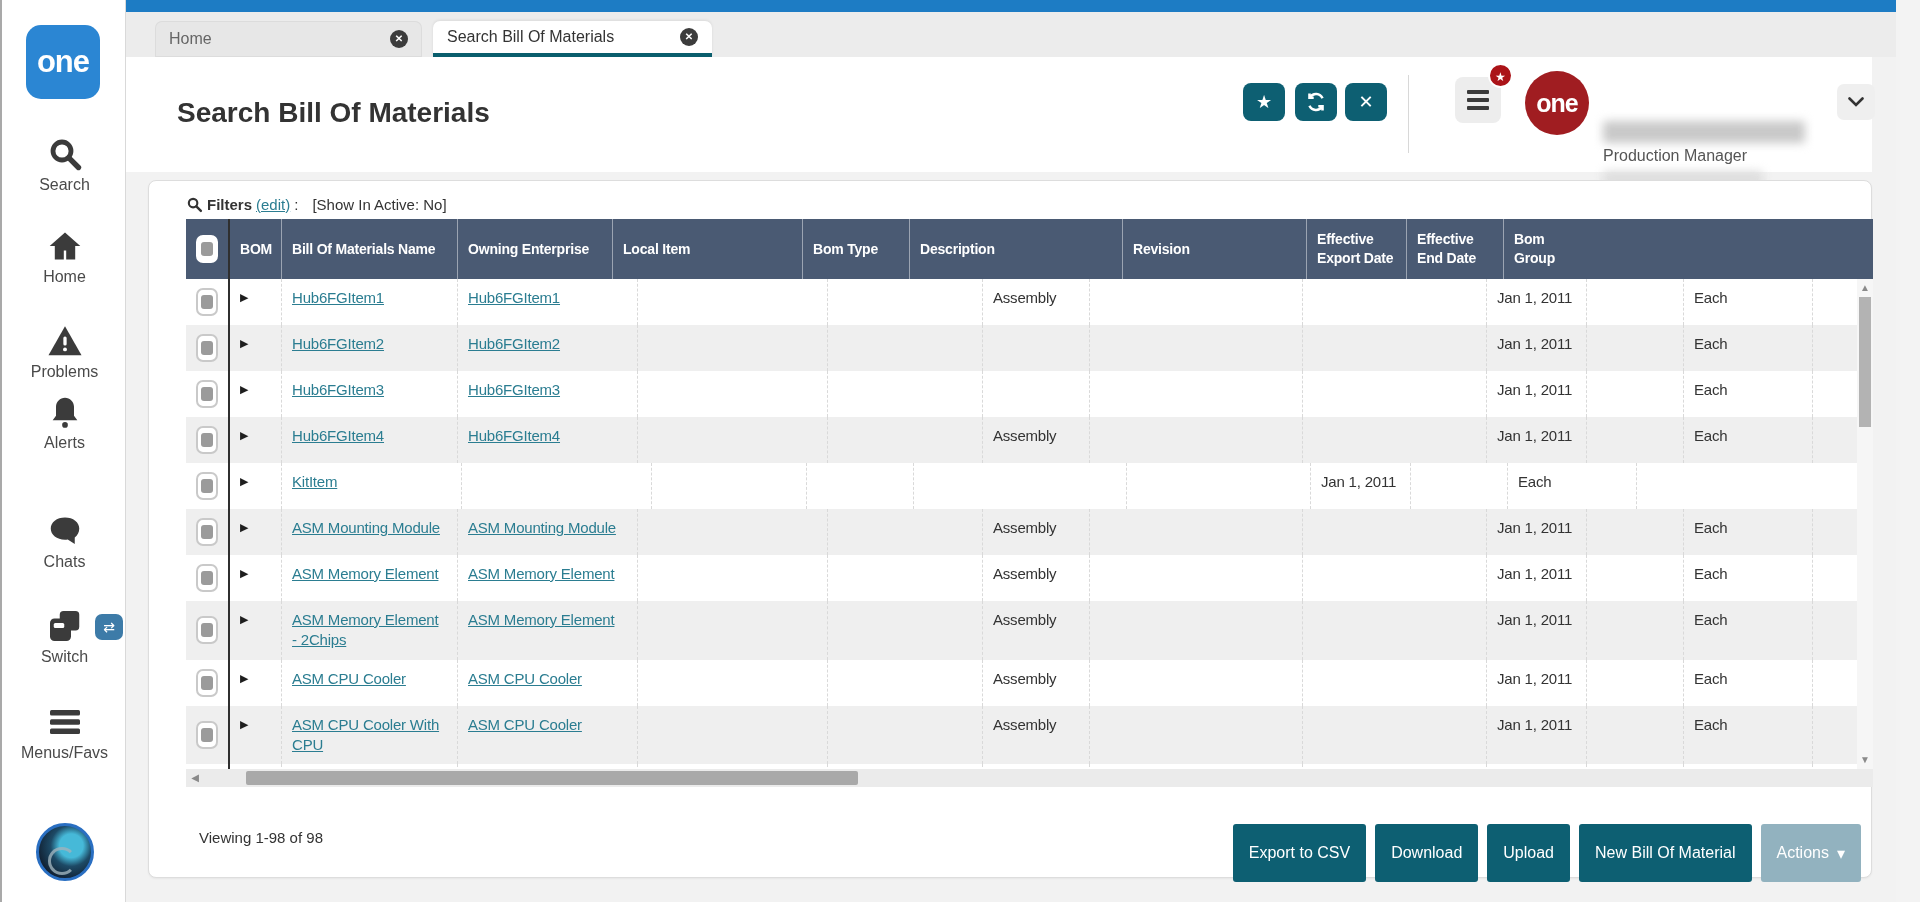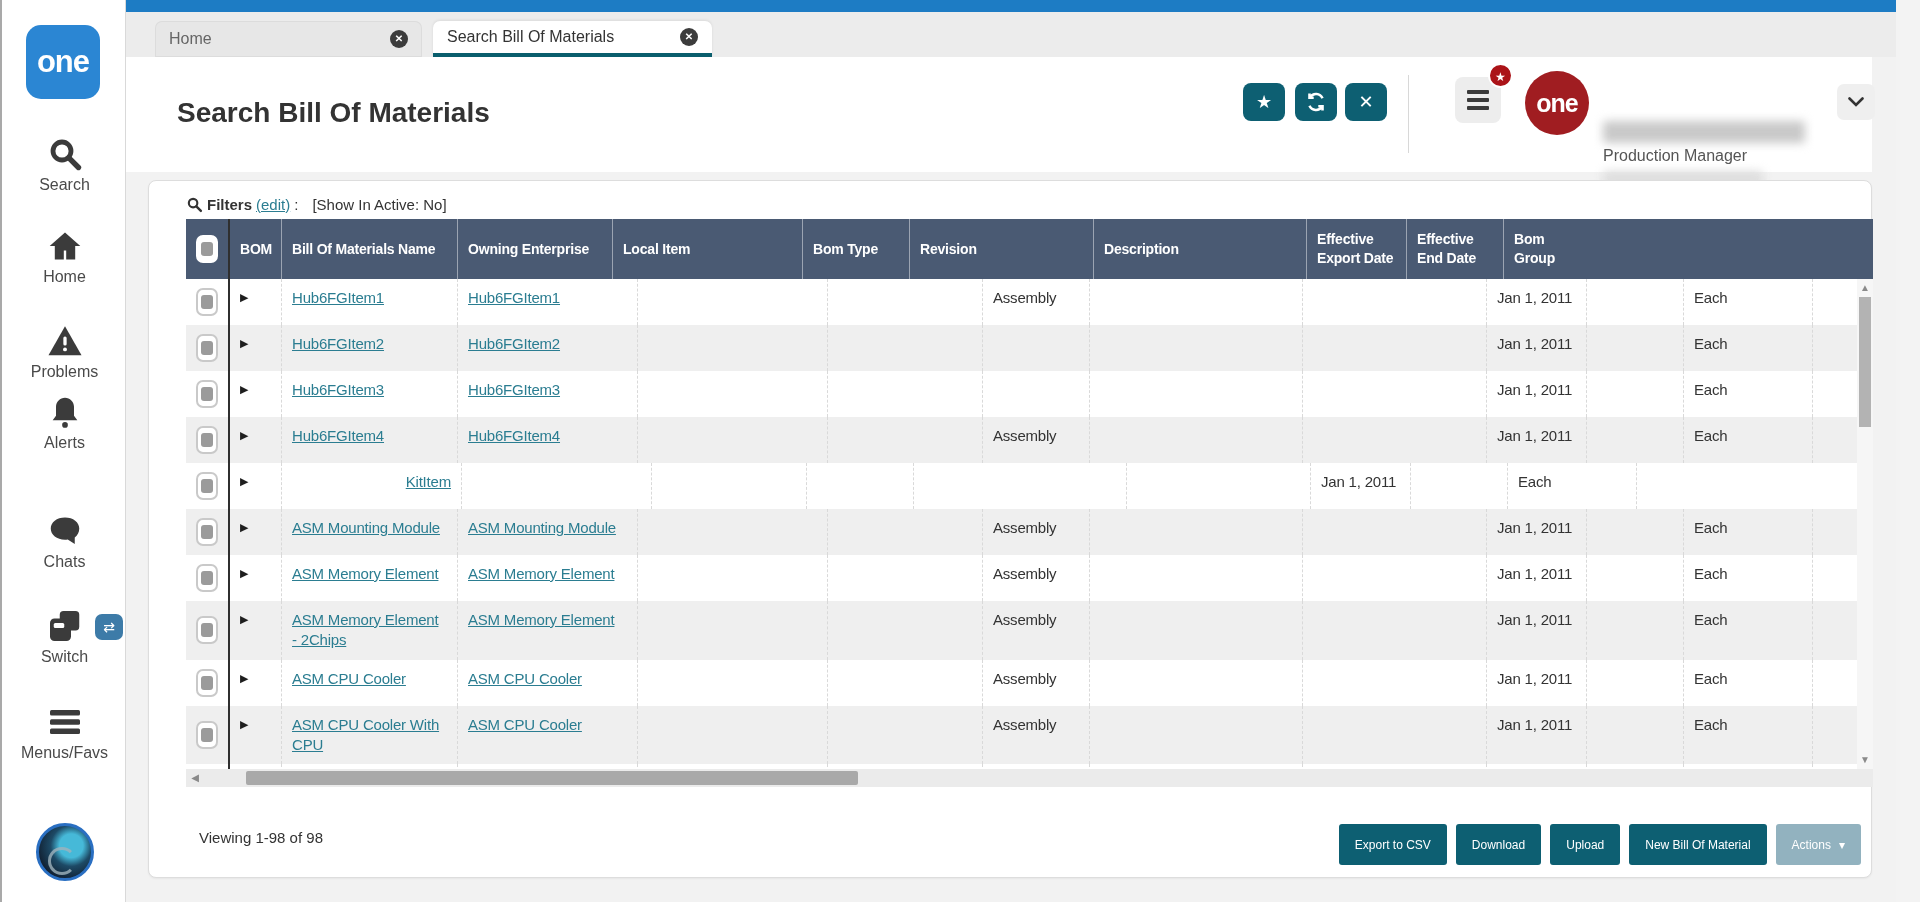--- a/index.html
+++ b/index.html
@@ -96,22 +96,22 @@
   #vscroll .thumb { position:absolute; left:2px; top:18px; width:12px; height:130px; background:#b3b3b3; }
   #hscroll { position:absolute; left:37px; top:588px; width:1687px; height:18px; background:#ebebeb; }
   #hscroll .arr { position:absolute; left:2px; top:0; width:14px; height:18px; color:#8a8a8a;
     font-size:10px; line-height:18px; text-align:center; }
   #hscroll .thumb { position:absolute; left:60px; top:2px; width:612px; height:14px; background:#a9a9a9;
     border-radius:2px; }
 
   
   #viewing { position:absolute; left:50px; top:648px; font-size:15px; color:#333; }
   #foot-btns { position:absolute; right:10px; top:643px; display:flex; gap:9px; }
-  .fbtn { height:41px; background:#0d5f72; color:#fff; border:none; border-radius:3px;
-    font-size:12px; padding:0 16px; font-family:"Liberation Sans", sans-serif; }
+  .fbtn { height:58px; background:#0d5f72; color:#fff; border:none; border-radius:3px;
+    font-size:16px; padding:0 16px; font-family:"Liberation Sans", sans-serif; }
   .fbtn.actions { background:#92b2bf; display:flex; align-items:center; gap:8px; }
 </style>
 </head>
 <body>
 
 <div id="app">
 
   <nav id="sidebar">
     <div class="side-logo">one</div>
 
@@ -267,25 +267,25 @@
           </div>
           <div class="hcell" style="width: 155px; flex: 0 0 auto;">
             <span>Owning Enterprise</span>
           </div>
           <div class="hcell" style="width: 190px; flex: 0 0 auto;">
             <span>Local Item</span>
           </div>
           <div class="hcell" style="width: 107px; flex: 0 0 auto;">
             <span>Bom Type</span>
           </div>
+          <div class="hcell" style="width: 213px; flex: 0 0 auto;">
+            <span>Description</span>
+          </div>
           <div class="hcell" style="width: 184px; flex: 0 0 auto;">
             <span>Revision</span>
-          </div>
-          <div class="hcell" style="width: 213px; flex: 0 0 auto;">
-            <span>Description</span>
           </div>
           <div class="hcell" style="width: 100px; flex: 0 0 auto;">
             <span>Effective Export Date</span>
           </div>
           <div class="hcell" style="width: 97px; flex: 0 0 auto;">
             <span>Effective End Date</span>
           </div>
           <div class="hcell" style="width: 60px; flex: 0 0 auto;">
             <span>Bom Group</span>
           </div>
@@ -465,21 +465,21 @@
           </div>
           <div class="trow">
             <div class="cell cbcol" style="width: 44px; flex: 0 0 auto;">
               <span class="cbx">
                 <i></i>
               </span>
             </div>
             <div class="cell" style="width: 52px; flex: 0 0 auto;">
               <span class="tri">▶</span>
             </div>
-            <div class="cell" style="width: 180px; flex: 0 0 auto; justify-content: flex-end;">
+            <div class="cell" style="width: 180px; flex: 0 0 auto;">
               <a class="link">KitItem</a>
             </div>
             <div class="cell" style="width: 190px; flex: 0 0 auto;">
               <span></span>
             </div>
             <div class="cell" style="width: 155px; flex: 0 0 auto;">
               <span></span>
             </div>
             <div class="cell" style="width: 107px; flex: 0 0 auto;">
               <span></span>

